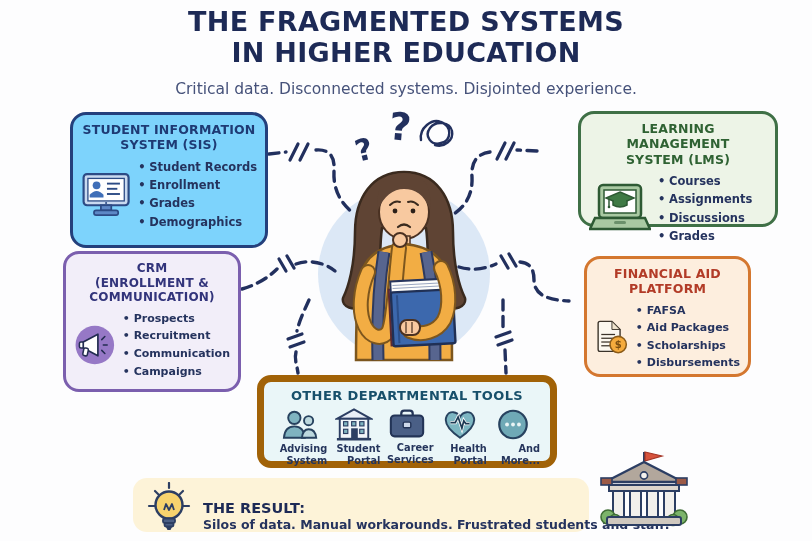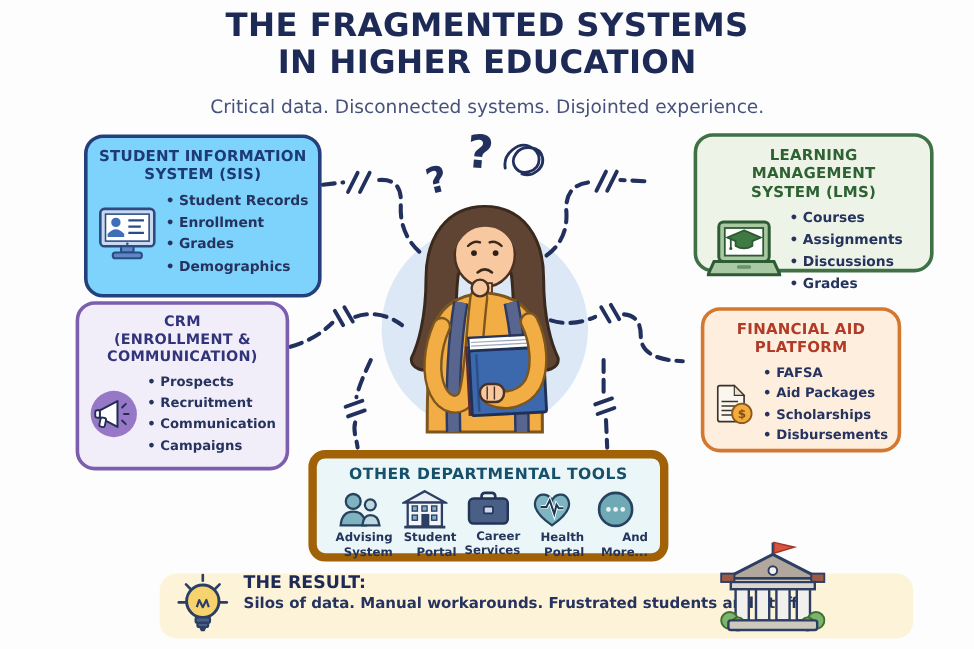--- a/index.html
+++ b/index.html
@@ -44,22 +44,22 @@
     position:absolute; left:257px; top:375px; width:300px; height:93px; box-sizing:border-box;
     background:#eaf6f8; border:7px solid #a16207; border-radius:14px; z-index:4; padding:6px 10px 0;
   }
   .tools-title { text-align:center; font-weight:700; font-size:13px; color:#17506b; letter-spacing:0.4px; }
   .tool-row { display:flex; justify-content:space-between; margin-top:5px; }
   .tool { text-align:right; width:54px; }
   .tool svg { display:block; margin:0 auto; }
   .tool-label { font-size:9.8px; font-weight:600; color:#25355c; line-height:1.25; margin-top:2px; }
   
   .result {
-    position:absolute; left:133px; top:478px; width:628px; height:54px; box-sizing:border-box;
-    background:#fdf3d8; border-radius:14px; display:flex; align-items:flex-start;
+    position:absolute; left:133px; top:478px; width:456px; height:54px; box-sizing:border-box;
+    background:#fdf3d8; border-radius:14px; display:flex; align-items:flex-end;
     padding:0 96px 0 14px; z-index:3;
   }
   .result svg { flex:0 0 auto; margin-right:12px; }
   .result-label { font-weight:700; font-size:14.5px; color:#1d2a56; }
   .result-line  { font-size:12.5px; font-weight:600; color:#25335e; margin-top:1px; white-space:nowrap; }
   .university { position:absolute; left:600px; top:449px; z-index:5; }
 </style>
 </head>
 <body>
 

